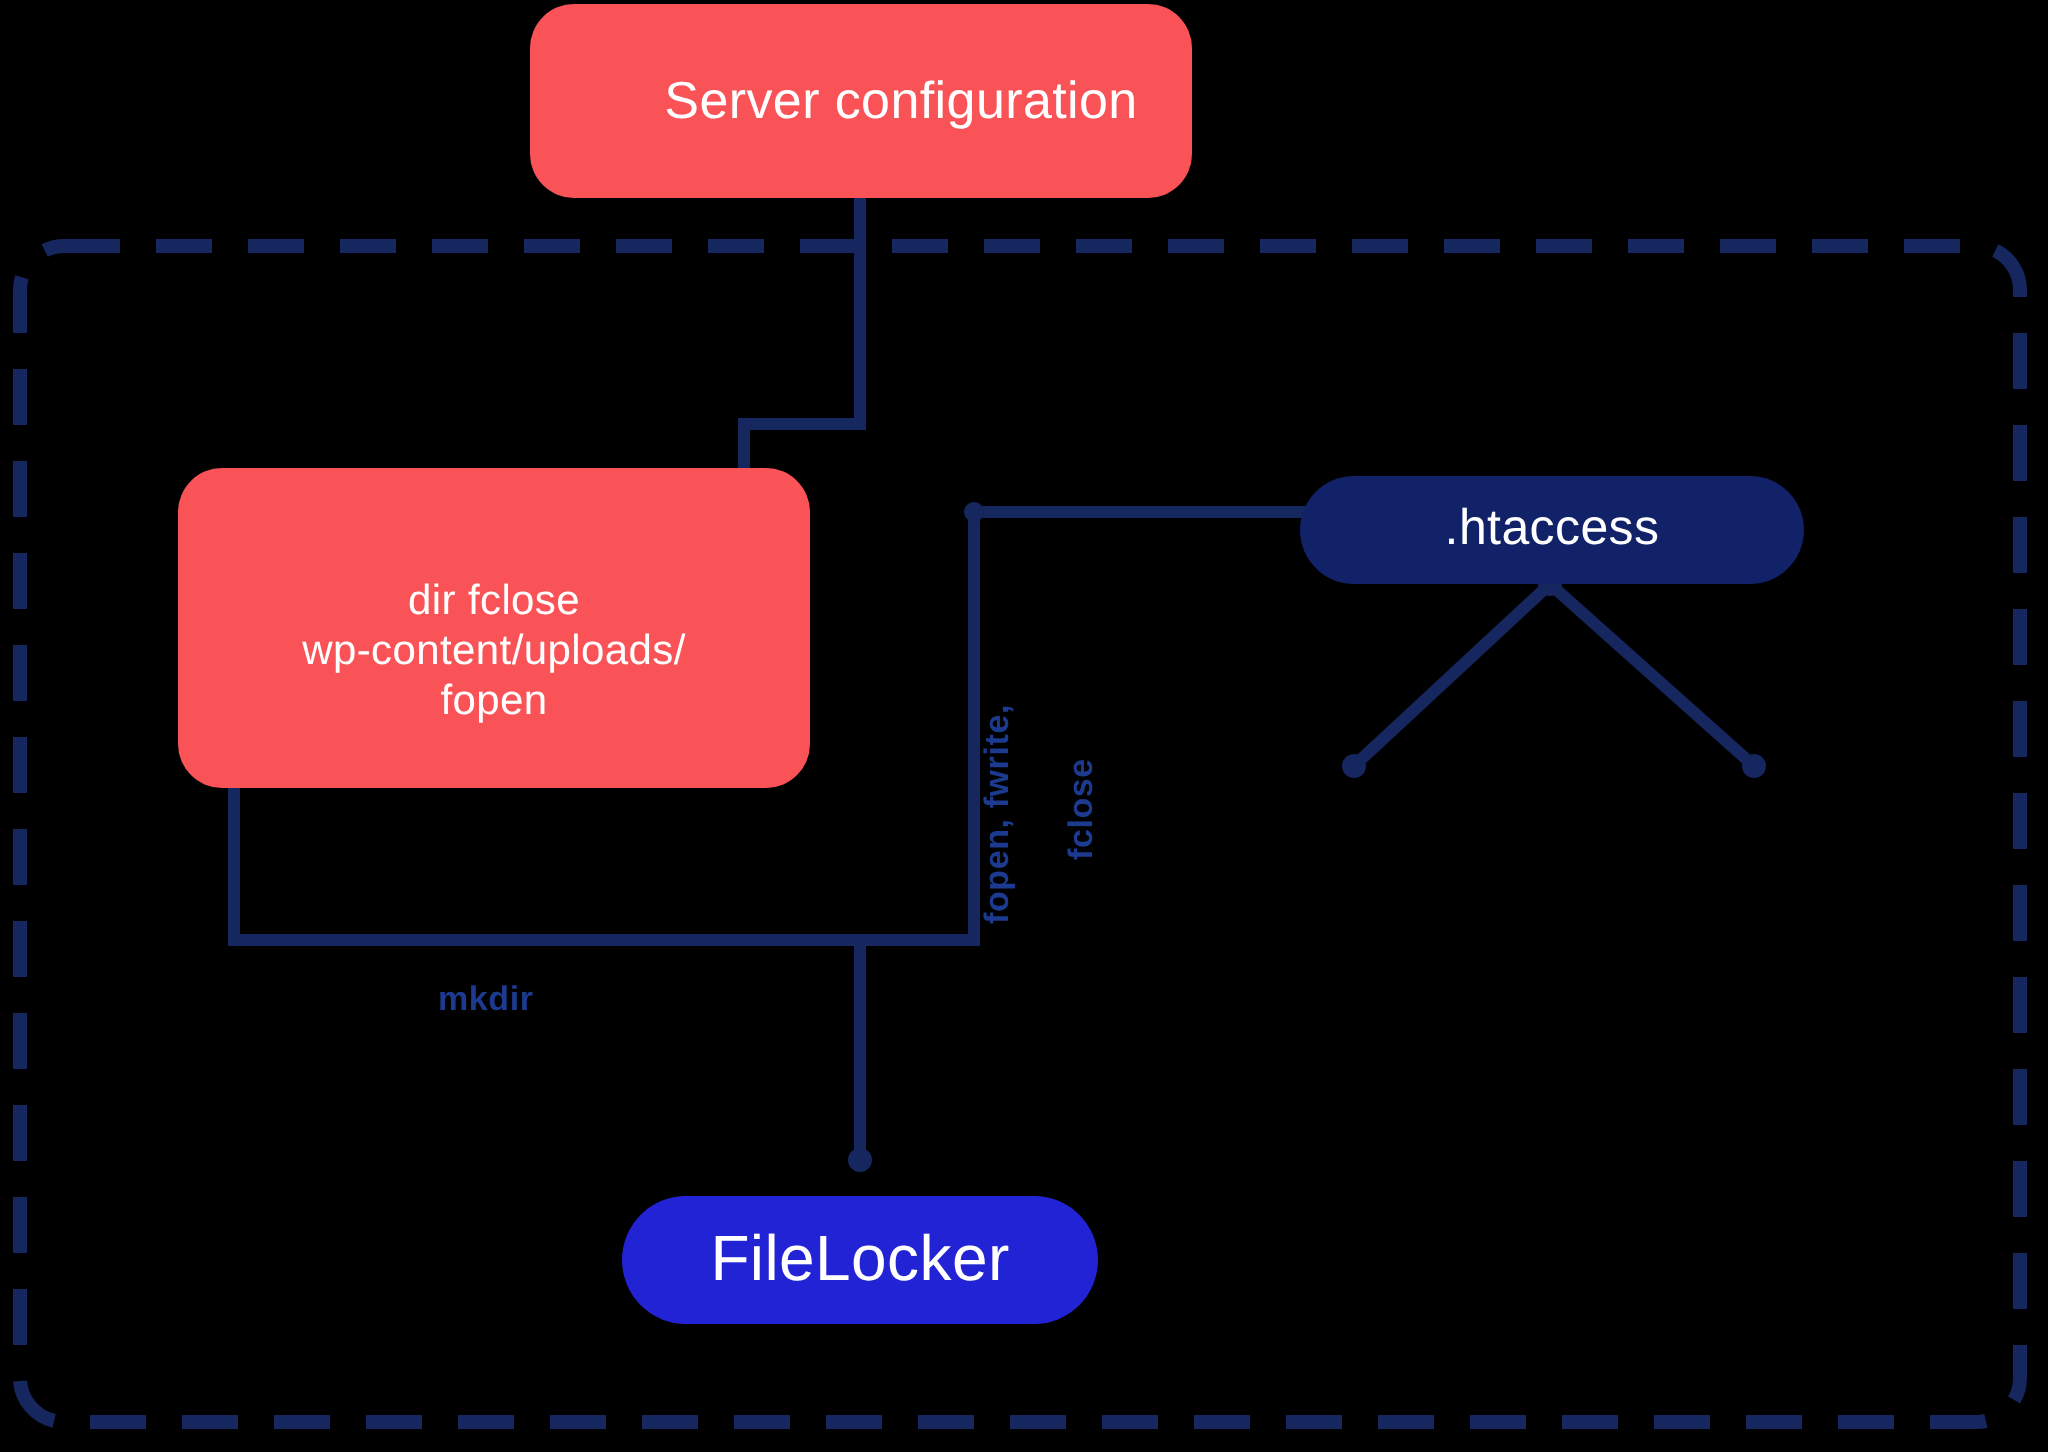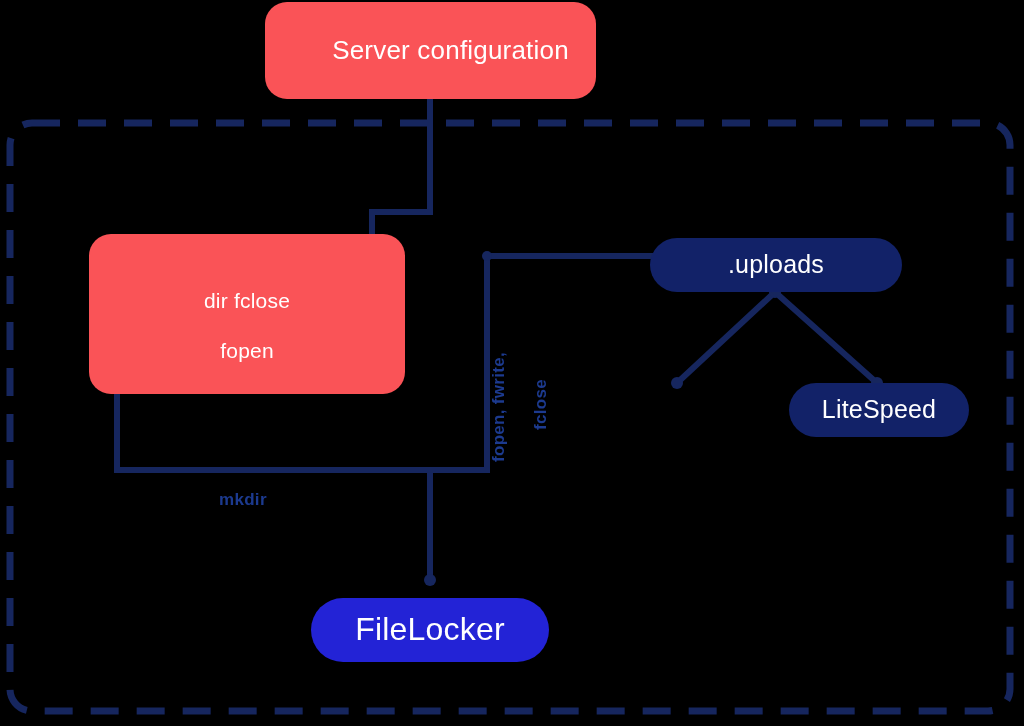--- a/index.html
+++ b/index.html
@@ -146,33 +146,30 @@
   </svg>
 
   <div class="node node-red" id="node-server-configuration">
     <span>Server configuration</span>
   </div>
 
   <div class="node node-red" id="node-create-dir">
     <span class="stack">
       <br>
       <span>dir fclose</span><br>
-      <br>
+      <span>wp-content/uploads/</span><br>
       <span>fopen</span>
     </span>
   </div>
 
   <div class="node node-navy" id="node-htaccess">
-    <span>.uploads</span>
+    <span>.htaccess</span>
   </div>
 
 
-  <div class="node node-navy" id="node-litespeed">
-    <span>LiteSpeed</span>
-  </div>
 
   <div class="node node-blue" id="node-filelocker">
     <span>FileLocker</span>
   </div>
 
   <div class="edge-label" id="label-mkdir">mkdir</div>
 
   <div class="edge-label rot" id="label-fopen-fwrite">fopen, fwrite,</div>
 
   <div class="edge-label rot" id="label-fclose">fclose</div>

